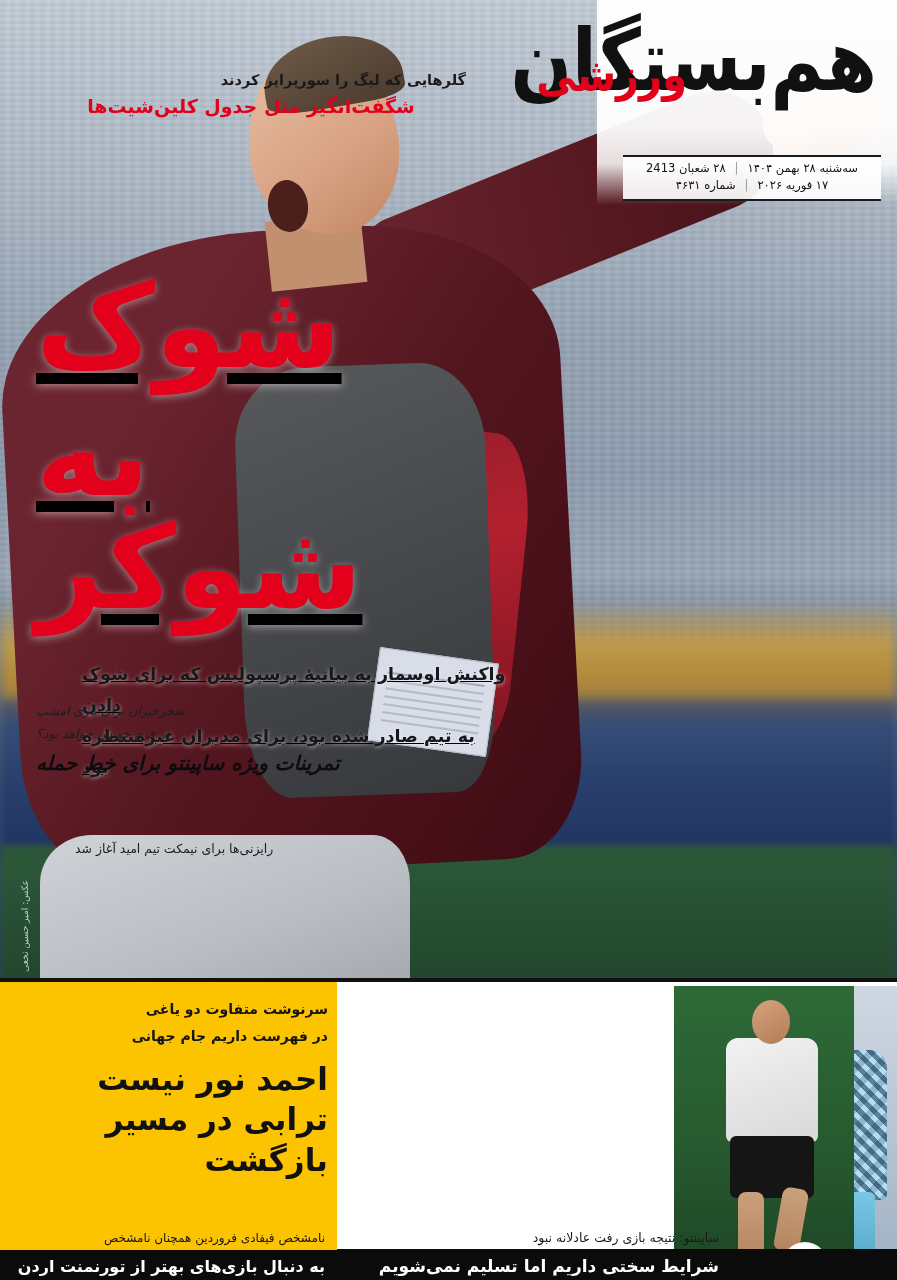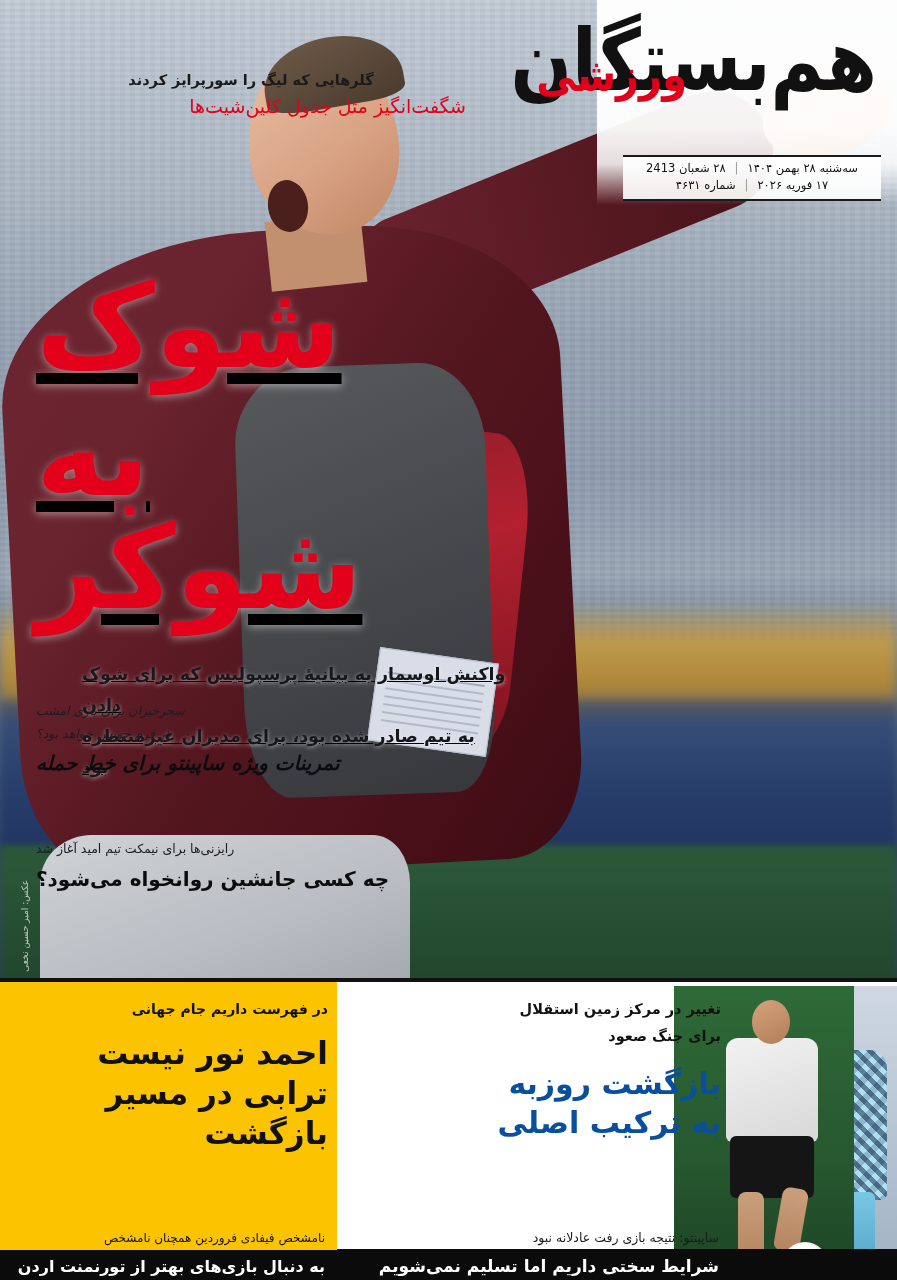--- a/index.html
+++ b/index.html
@@ -104,27 +104,27 @@
     width: 430px;
     text-align: left;
     direction: rtl;
     z-index: 35;
   }
   .top-teaser .kicker {
     font-size: 14.5px;
     font-weight: bold;
     color: #1a1a1a;
     margin-bottom: 7px;
-    text-align: center;
+    text-align: right;
   }
   .top-teaser .headline {
     font-size: 19px;
-    font-weight: normal;
+    font-weight: bold;
     color: #e2001a;
-    text-align: right;
+    text-align: center;
     letter-spacing: -0.3px;
   }
 
   
   .main-photo {
     position: absolute;
     top: 0;
     right: 0;
     width: 897px;
     height: 990px;
@@ -340,21 +340,21 @@
   }
   .side-teaser .title {
     margin-top: 6px;
     font-size: 20px;
     font-weight: bold;
     color: #0b0c0e;
     text-align: left;
     letter-spacing: -0.4px;
   }
   #teaser-sapinto { top: 700px; font-style: italic; }
-  #teaser-bench { top: 838px; }
+  #teaser-bench { top: 838px; margin-left: 39px; }
 
   
   .bottom {
     position: absolute;
     left: 0;
     top: 978px;
     width: 897px;
     height: 302px;
     z-index: 20;
   }
@@ -625,57 +625,49 @@
   </div>
 
   <div class="side-teaser" id="teaser-sapinto">
     <div class="sub">سحرخیزان برای بازی امشب</div>
     <div class="sub">در فرم خویش خواهد بود؟</div>
     <div class="title">تمرینات ویژه ساپینتو برای خط حمله</div>
   </div>
 
   <div class="side-teaser" id="teaser-bench">
     <div class="sub">رایزنی‌ها برای نیمکت تیم امید آغاز شد</div>
-    <div class="title">چه کسی جانشین روانخواه می‌شود؟</div>
   </div>
 
   <div class="bottom">
 
     <div class="bot-left">
       <div class="bphoto-a">
         <div class="pl-body"></div>
         <div class="pl-pattern"></div>
         <div class="pl-shorts"></div>
         <div class="pl-head"></div>
         <div class="pl-beard"></div>
       </div>
       <div class="bphoto-b">
         <div class="tp-shirt"></div>
         <div class="tp-shorts"></div>
         <div class="tp-leg"></div>
         <div class="tp-leg2"></div>
         <div class="tp-head"></div>
         <div class="tp-ball"></div>
       </div>
-      <div class="bl-text">
-        <div class="kicker">تغییر در مرکز زمین استقلال</div>
-        <div class="kicker">برای جنگ صعود</div>
-        <div class="headline">
-          <div>بازگشت روزبه</div>
-          <div>به ترکیب اصلی</div>
-        </div>
-      </div>
       <div class="bl-strip">
         <div class="small">ساپینتو: نتیجه بازی رفت عادلانه نبود</div>
         <div class="bar">شرایط سختی داریم اما تسلیم نمی‌شویم</div>
       </div>
     </div>
 
     <div class="bot-right">
       <div class="br-text">
+        <div class="kicker">سرنوشت متفاوت دو یاغی</div>
         <div class="kicker">در فهرست داریم جام جهانی</div>
         <div class="headline">
           <div>احمد نور نیست</div>
           <div>ترابی در مسیر بازگشت</div>
         </div>
       </div>
       <div class="br-strip">
         <div class="small">نامشخص فیفادی فروردین همچنان نامشخص</div>
         <div class="bar">به دنبال بازی‌های بهتر از تورنمنت اردن</div>
       </div>

